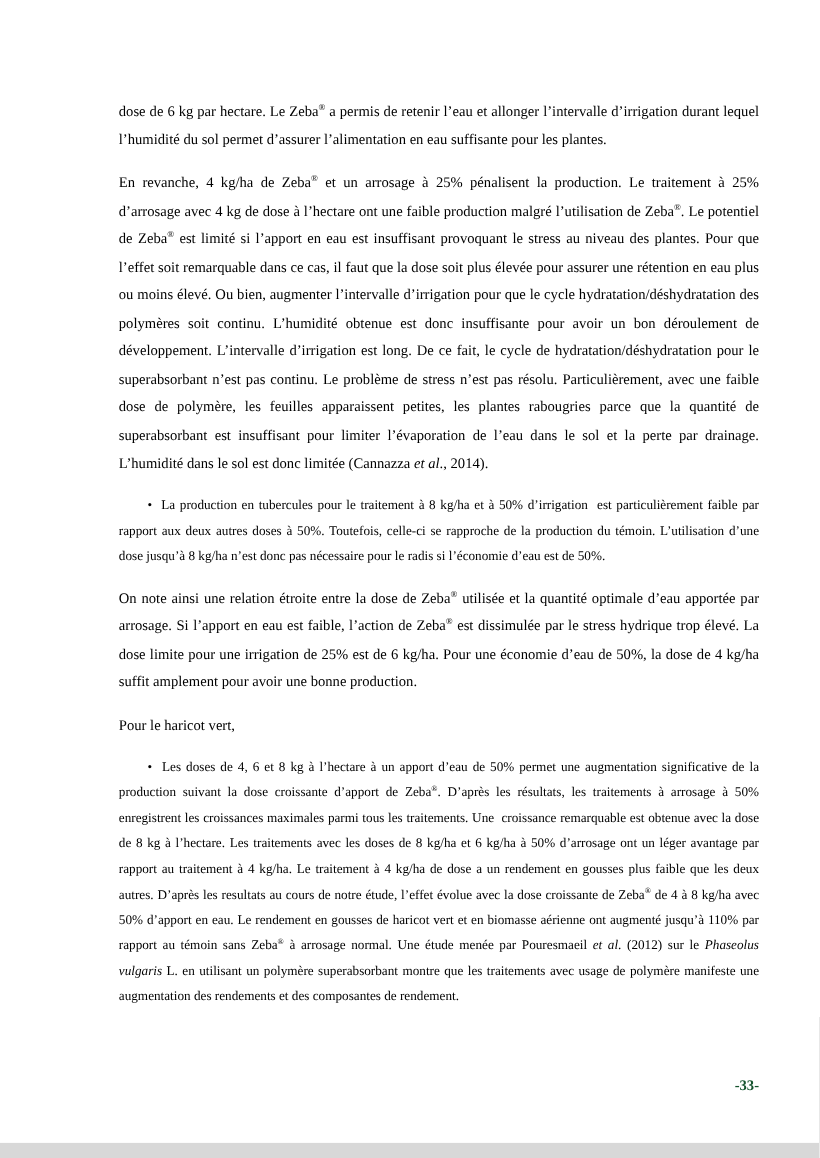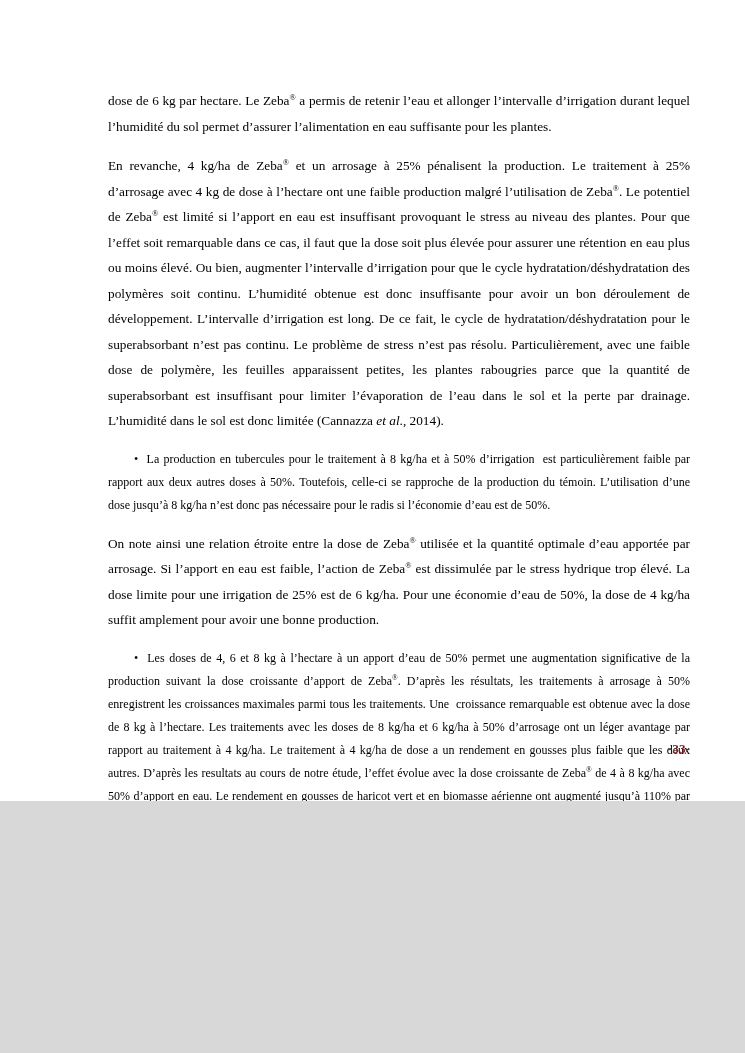--- a/index.html
+++ b/index.html
@@ -5,21 +5,21 @@
   html, body {
     margin: 0;
     padding: 0;
     background: #d8d8d8;
   }
   body {
     font-family: "Liberation Serif", serif;
   }
   .page {
     width: 745px;
-    height: 801px;
+    height: 1039px;
     background: #ffffff;
     margin: 0 auto;
     position: relative;
     box-sizing: border-box;
     padding: 88px 55px 40px 108px;
     overflow: hidden;
   }
   .content {
     width: 582px;
   }
@@ -46,36 +46,37 @@
   }
   em, .ital {
     font-style: italic;
   }
   .page-number {
     position: absolute;
     bottom: 44px;
     right: 55px;
     font-size: 13.3px;
     font-weight: bold;
-    color: #7f1d1d;
+    color: #14532d;
   }
 </style>
 </head>
 <body>
 
 <div class="page">
   <div class="content">
 
     <p class="para">dose de 6 kg par hectare. Le Zeba<sup>®</sup> a permis de retenir l’eau et allonger l’intervalle d’irrigation durant lequel l’humidité du sol permet d’assurer l’alimentation en eau suffisante pour les plantes.</p>
 
     <p class="para">En revanche, 4 kg/ha de Zeba<sup>®</sup> et un arrosage à 25% pénalisent la production. Le traitement à 25% d’arrosage avec 4 kg de dose à l’hectare ont une faible production malgré l’utilisation de Zeba<sup>®</sup>. Le potentiel de Zeba<sup>®</sup> est limité si l’apport en eau est insuffisant provoquant le stress au niveau des plantes. Pour que l’effet soit remarquable dans ce cas, il faut que la dose soit plus élevée pour assurer une rétention en eau plus ou moins élevé. Ou bien, augmenter l’intervalle d’irrigation pour que le cycle hydratation/déshydratation des polymères soit continu. L’humidité obtenue est donc insuffisante pour avoir un bon déroulement de développement. L’intervalle d’irrigation est long. De ce fait, le cycle de hydratation/déshydratation pour le superabsorbant n’est pas continu. Le problème de stress n’est pas résolu. Particulièrement, avec une faible dose de polymère, les feuilles apparaissent petites, les plantes rabougries parce que la quantité de superabsorbant est insuffisant pour limiter l’évaporation de l’eau dans le sol et la perte par drainage. L’humidité dans le sol est donc limitée (Cannazza <em>et al</em>., 2014).</p>
 
     <p class="bullet-para">•&nbsp; La production en tubercules pour le traitement à 8 kg/ha et à 50% d’irrigation&nbsp; est particulièrement faible par rapport aux deux autres doses à 50%. Toutefois, celle-ci se rapproche de la production du témoin. L’utilisation d’une dose jusqu’à 8 kg/ha n’est donc pas nécessaire pour le radis si l’économie d’eau est de 50%.</p>
 
     <p class="para">On note ainsi une relation étroite entre la dose de Zeba<sup>®</sup> utilisée et la quantité optimale d’eau apportée par arrosage. Si l’apport en eau est faible, l’action de Zeba<sup>®</sup> est dissimulée par le stress hydrique trop élevé. La dose limite pour une irrigation de 25% est de 6 kg/ha. Pour une économie d’eau de 50%, la dose de 4 kg/ha suffit amplement pour avoir une bonne production.</p>
 
+    <p class="para">Pour le haricot vert,</p>
 
     <p class="bullet-para">•&nbsp; Les doses de 4, 6 et 8 kg à l’hectare à un apport d’eau de 50% permet une augmentation significative de la production suivant la dose croissante d’apport de Zeba<sup>®</sup>. D’après les résultats, les traitements à arrosage à 50% enregistrent les croissances maximales parmi tous les traitements. Une&nbsp; croissance remarquable est obtenue avec la dose de 8 kg à l’hectare. Les traitements avec les doses de 8 kg/ha et 6 kg/ha à 50% d’arrosage ont un léger avantage par rapport au traitement à 4 kg/ha. Le traitement à 4 kg/ha de dose a un rendement en gousses plus faible que les deux autres. D’après les resultats au cours de notre étude, l’effet évolue avec la dose croissante de Zeba<sup>®</sup> de 4 à 8 kg/ha avec 50% d’apport en eau. Le rendement en gousses de haricot vert et en biomasse aérienne ont augmenté jusqu’à 110% par rapport au témoin sans Zeba<sup>®</sup> à arrosage normal. Une étude menée par Pouresmaeil <em>et al</em>. (2012) sur le <em>Phaseolus vulgaris</em> L. en utilisant un polymère superabsorbant montre que les traitements avec usage de polymère manifeste une augmentation des rendements et des composantes de rendement.</p>
 
   </div>
 
   <div class="page-number">-33-</div>
 </div>
 
 </body></html>

